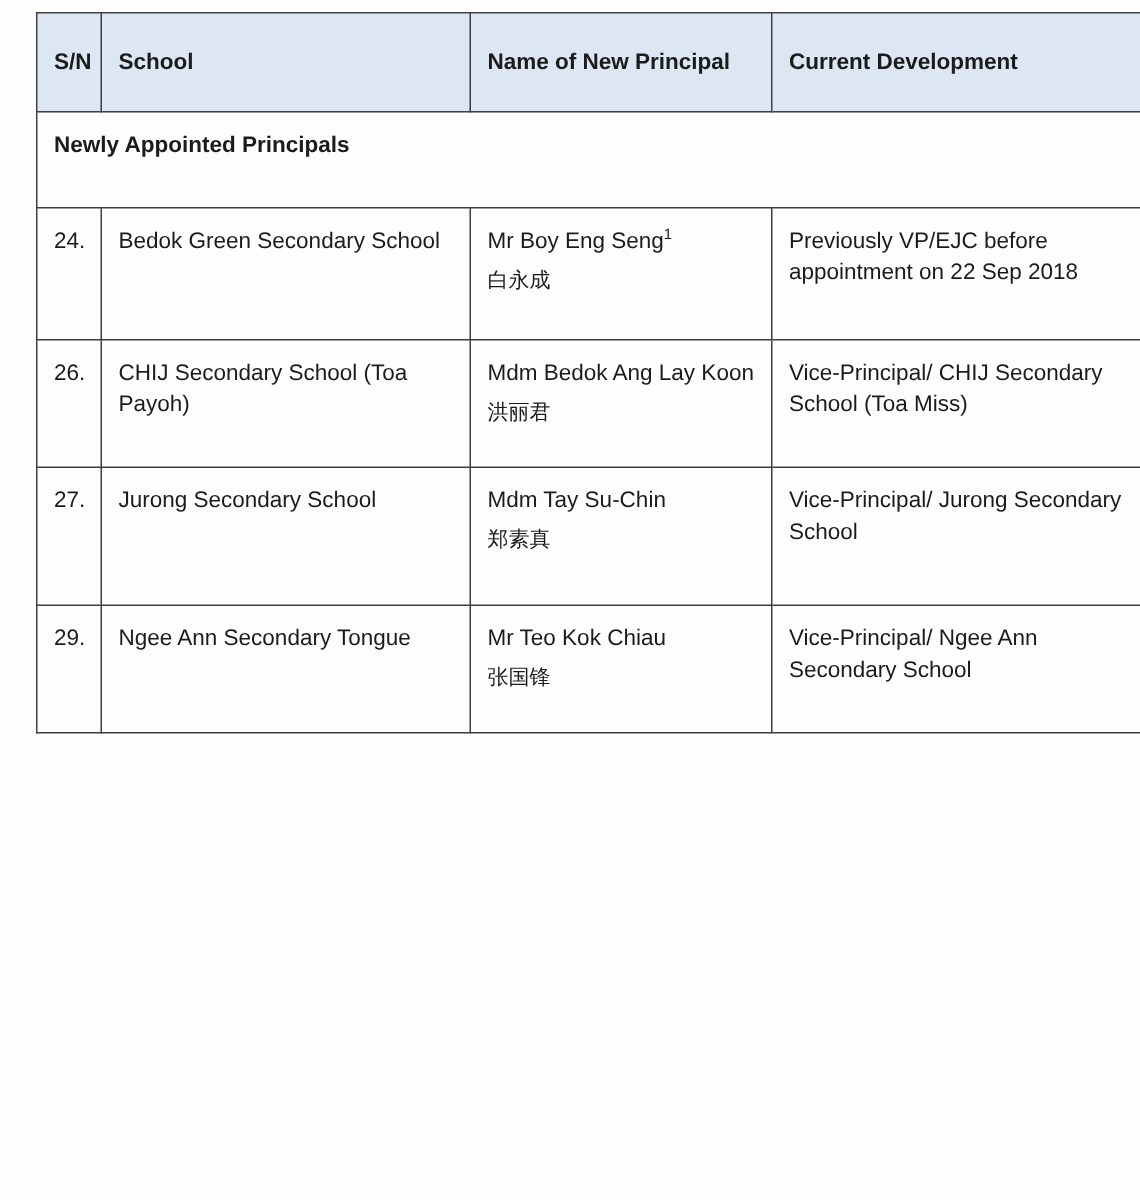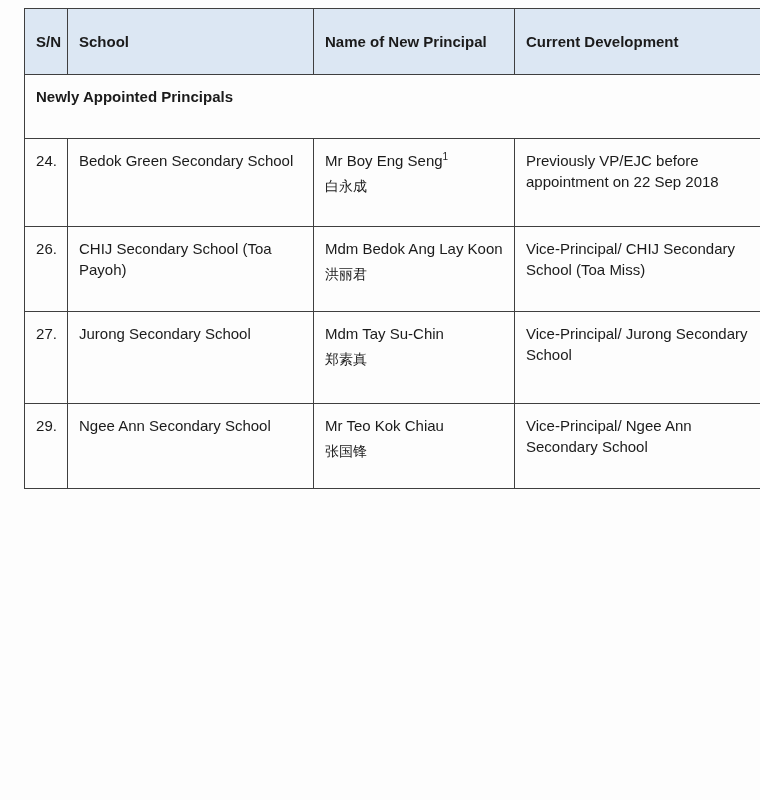--- a/index.html
+++ b/index.html
@@ -43,21 +43,21 @@
     height: 64px;
     vertical-align: middle;
     font-weight: bold;
     padding: 0 10px 0 11px;
   }
   .doc-table tbody td {
     vertical-align: top;
     padding: 12px 10px 10px 11px;
     line-height: 1.38;
   }
-  td.sn-cell { padding-left: 13px; text-align: center; }
+  td.sn-cell { padding-left: 13px; }
   .name-cn { margin-top: 5px; font-size: 14px; }
   sup.fn {
     font-size: 10px;
     line-height: 0;
   }
   td.designation-cell { white-space: pre-line; }
   
   tbody[data-name="table-body"] tr:nth-child(1) { height: 88px; }
   tbody[data-name="table-body"] tr:nth-child(2) { height: 85px; }
   tbody[data-name="table-body"] tr:nth-child(3) { height: 92px; }
@@ -118,21 +118,21 @@
     <td data-name="principal-name-cell">
       <div data-name="principal-name-en"><span>Mdm Tay Su-Chin</span><sup class="fn" data-name="footnote-superscript"></sup></div>
       <div class="name-cn" data-name="principal-name-cn">郑素真</div>
     </td>
     <td class="designation-cell" data-name="designation-cell">Vice-Principal/ Jurong Secondary School</td>
   </tr>
 
 
   <tr data-name="table-row">
     <td class="sn-cell" data-name="sn-cell">29.</td>
-    <td data-name="school-cell">Ngee Ann Secondary School</td>
+    <td data-name="school-cell">Ngee Ann Secondary Tongue</td>
     <td data-name="principal-name-cell">
       <div data-name="principal-name-en"><span>Mr Teo Kok Chiau</span><sup class="fn" data-name="footnote-superscript"></sup></div>
       <div class="name-cn" data-name="principal-name-cn">张国锋</div>
     </td>
     <td class="designation-cell" data-name="designation-cell">Vice-Principal/ Ngee Ann Secondary School</td>
   </tr>
 
 </tbody>
   </table>
 </div>

